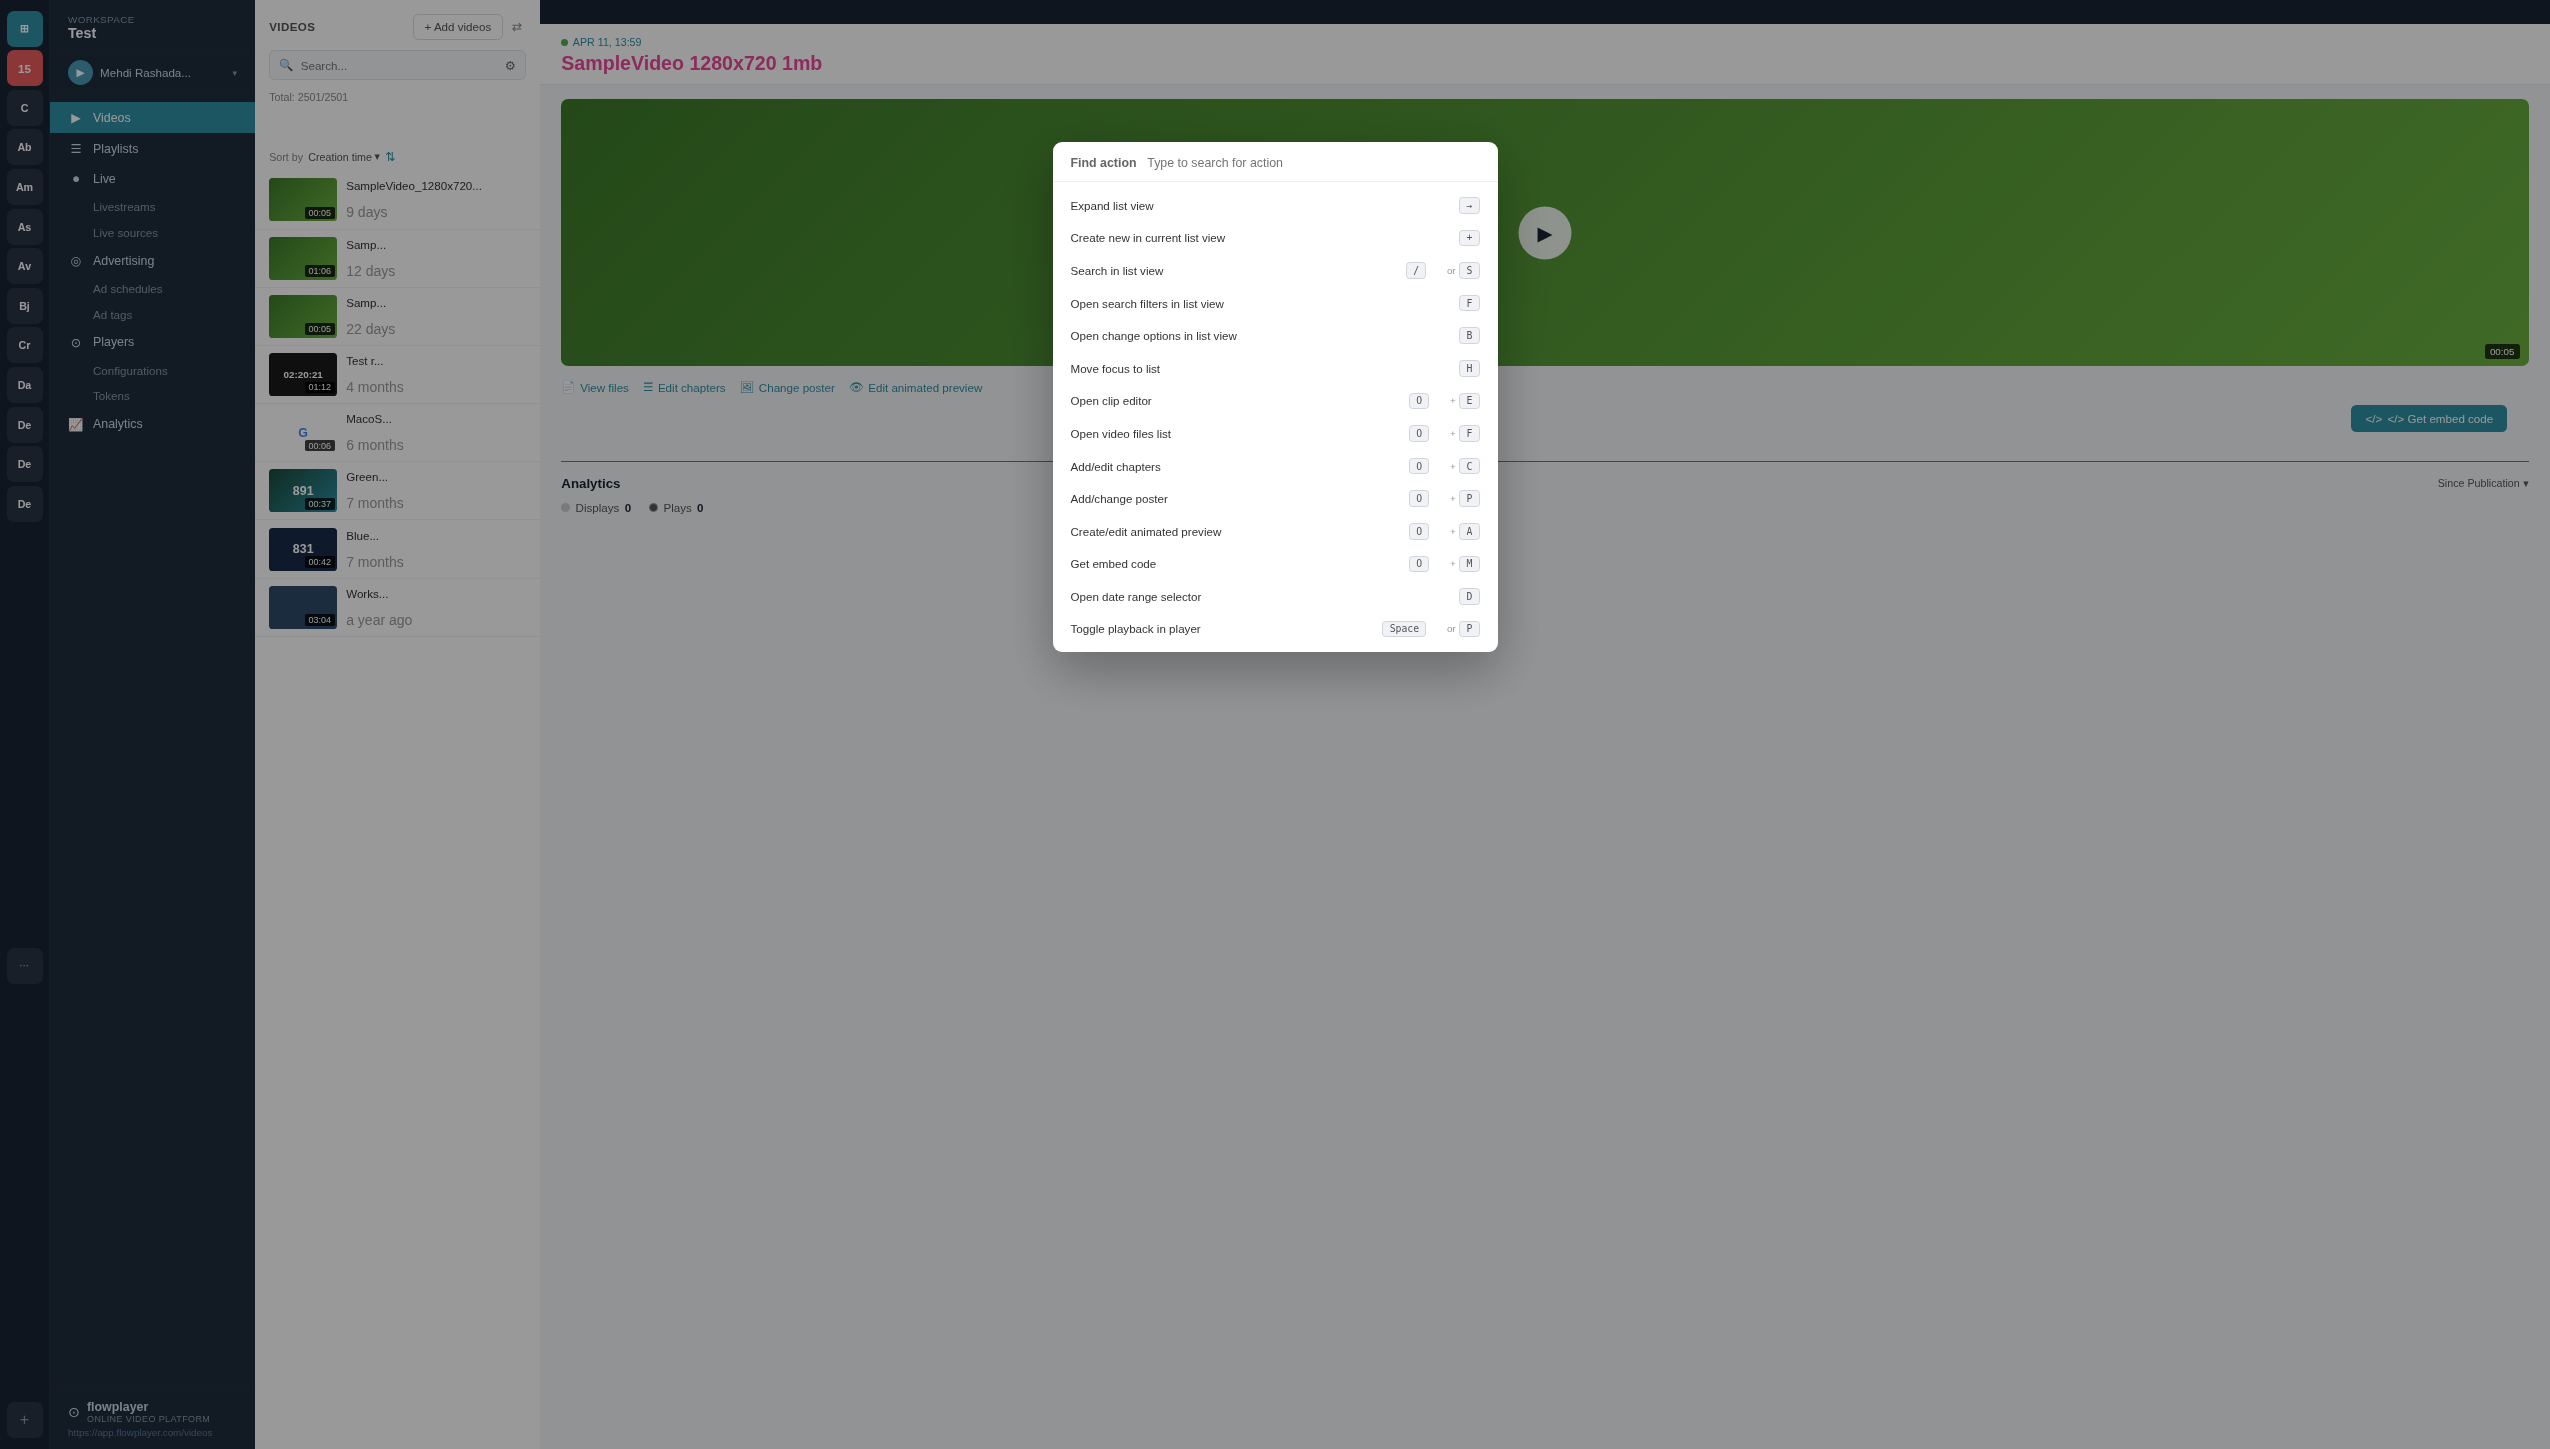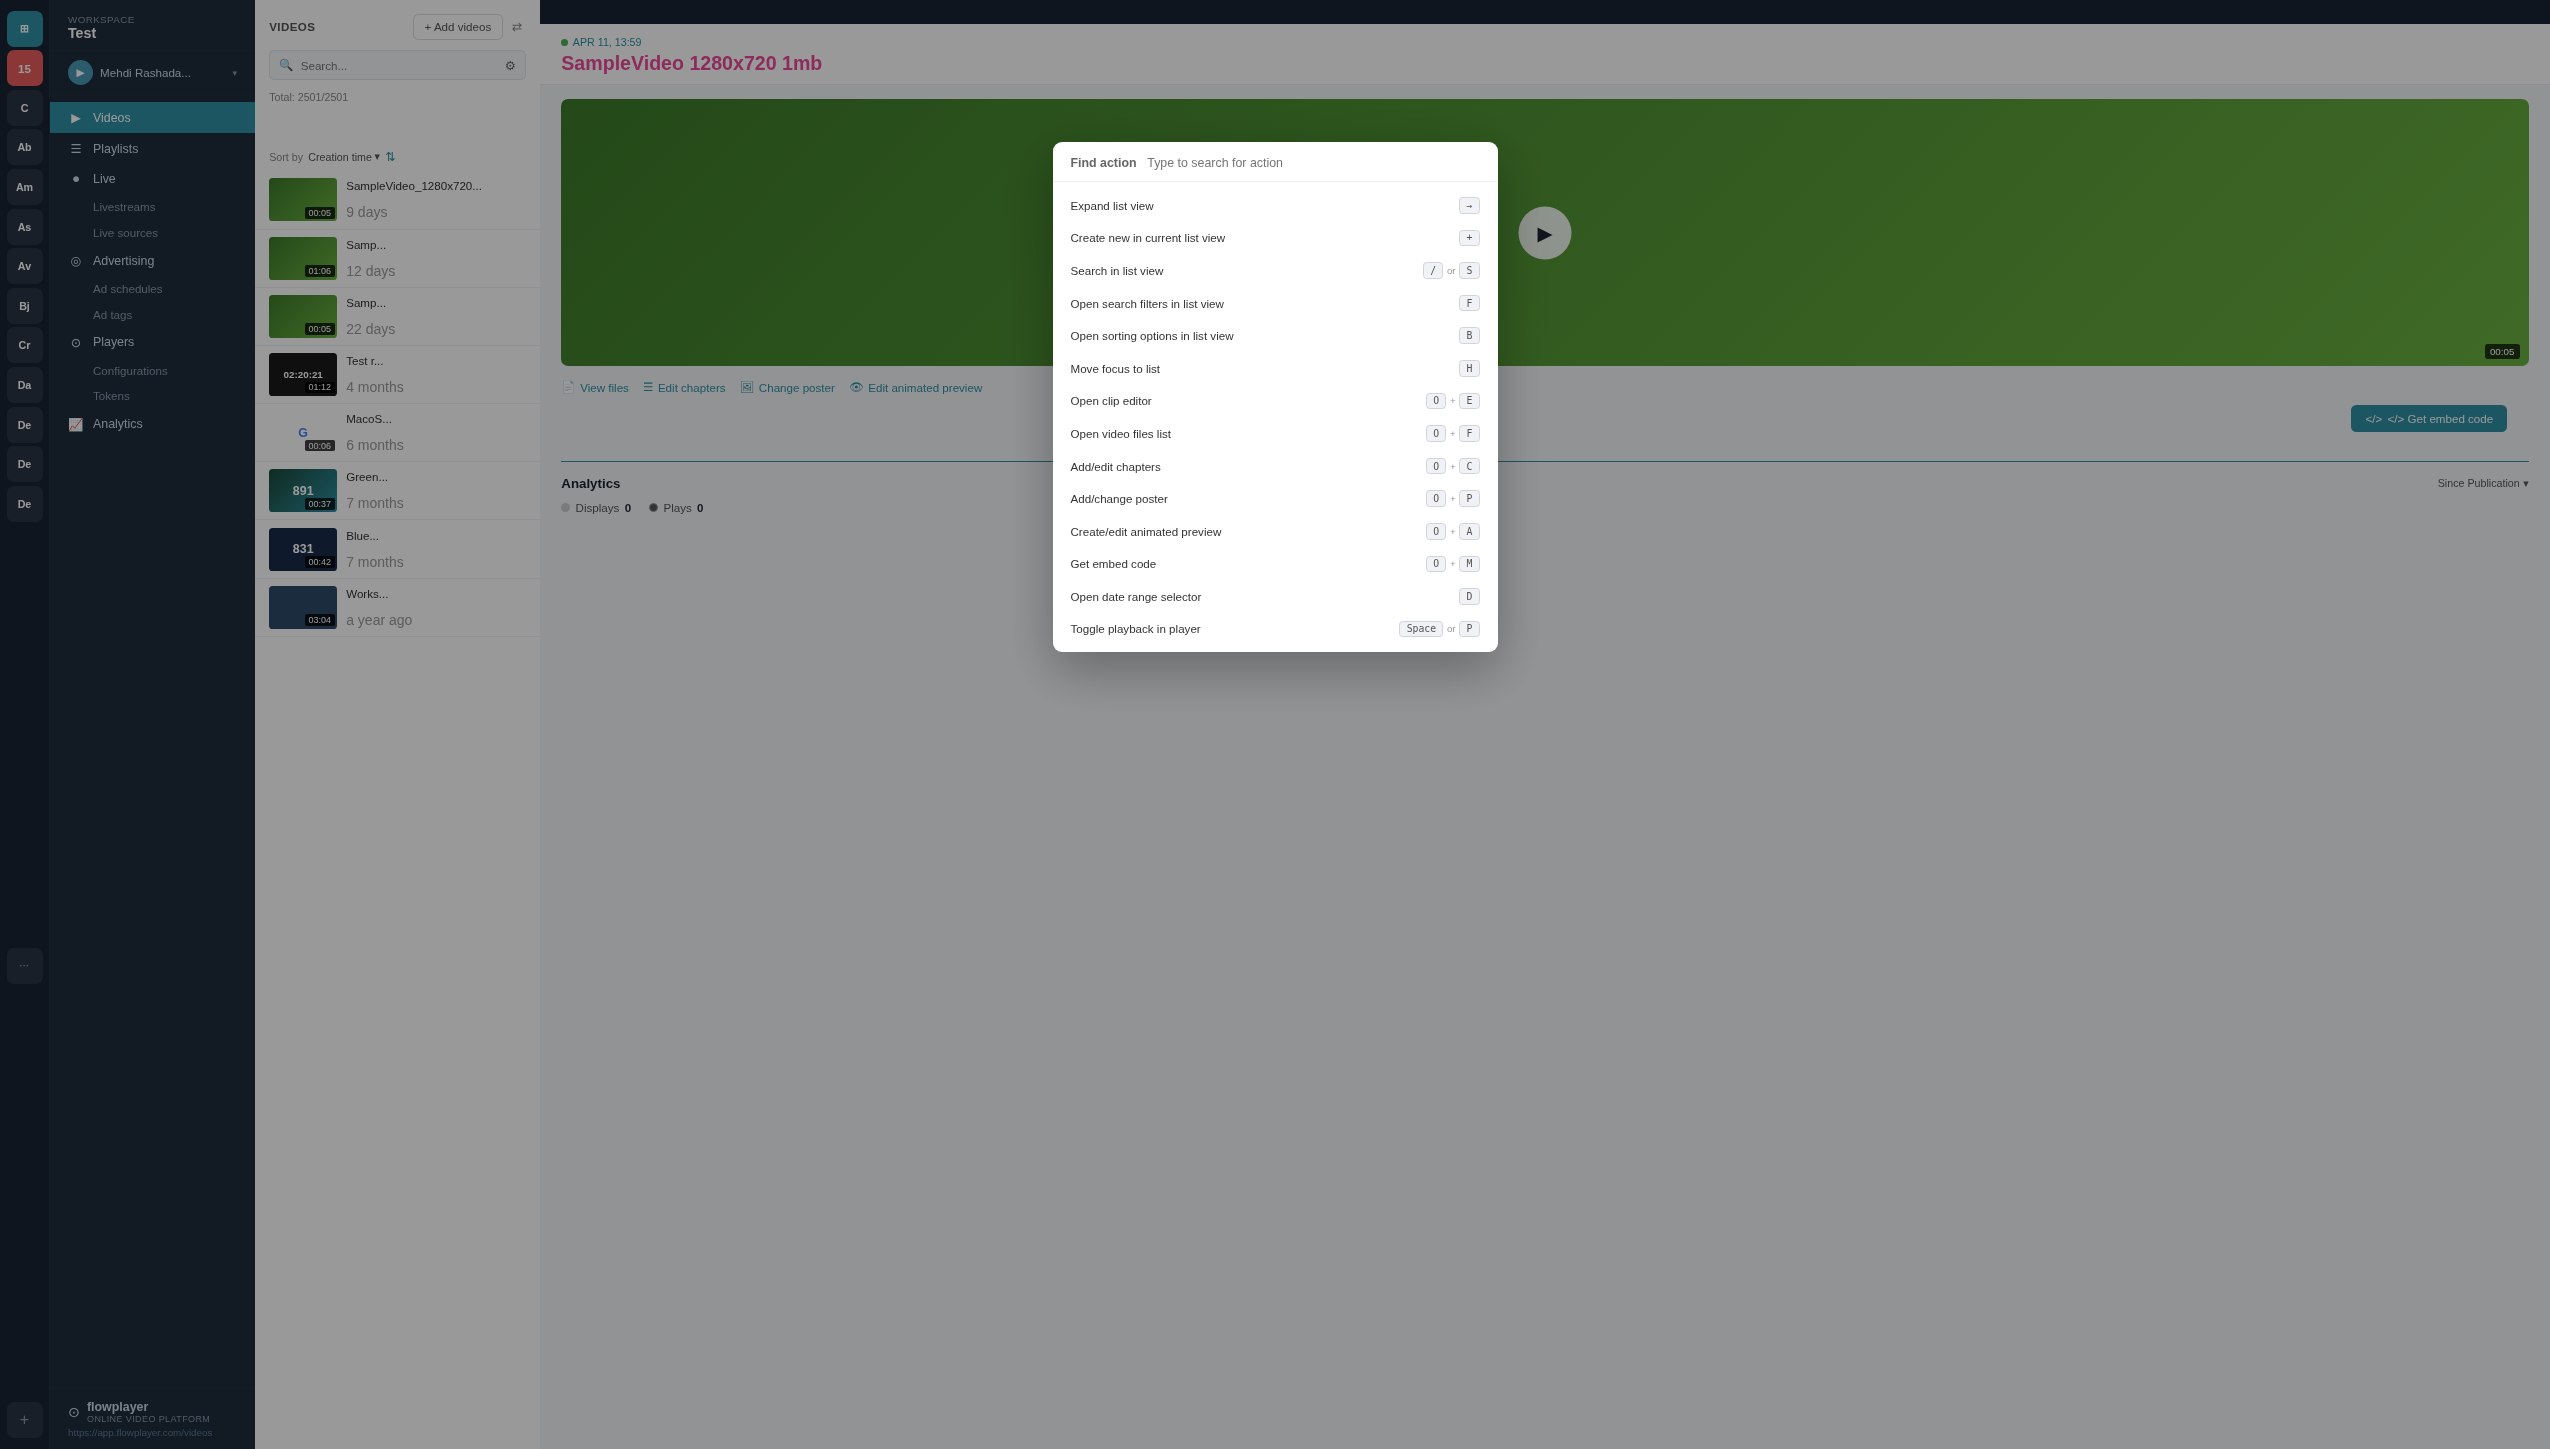--- a/index.html
+++ b/index.html
@@ -289,21 +289,21 @@
     }
     .kbd {
       background: #f0f2f5;
       border: 0.9px solid #d0d5dd;
       border-radius: 3.6px;
       padding: 1.8px 6.2px;
       font-size: 9.8px;
       color: #555;
       font-family: monospace;
     }
-    .kbd-sep { font-size: 9.8px; color: #999; }
+    .kbd-sep { font-size: 9.8px; color: #999; margin-left: 17px; }
 
     
     .thumb-green { background: linear-gradient(135deg, #3d7a2a, #6ab040); }
     .thumb-dark { background: #1a1a1a; }
     .thumb-teal { background: linear-gradient(135deg, #1a4a3a, #2d8fa4); }
     .thumb-blue-num { background: #1a2a4a; display: flex; align-items: center; justify-content: center; font-size: 14.2px; font-weight: 700; color: #fff; }
     .thumb-workspace { background: #2d4a6a; }
   </style>
 </head>
 <body>
@@ -579,21 +579,21 @@
             <span class="kbd">S</span>
           </div>
     </div>
         <div class="action-item">
       <span class="action-label">Open search filters in list view</span>
       <div class="action-shortcut">
             <span class="kbd">F</span>
           </div>
     </div>
         <div class="action-item">
-      <span class="action-label">Open sorting options in list view</span>
+      <span class="action-label">Open change options in list view</span>
       <div class="action-shortcut">
             <span class="kbd">B</span>
           </div>
     </div>
         <div class="action-item">
       <span class="action-label">Move focus to list</span>
       <div class="action-shortcut">
             <span class="kbd">H</span>
           </div>
     </div>

